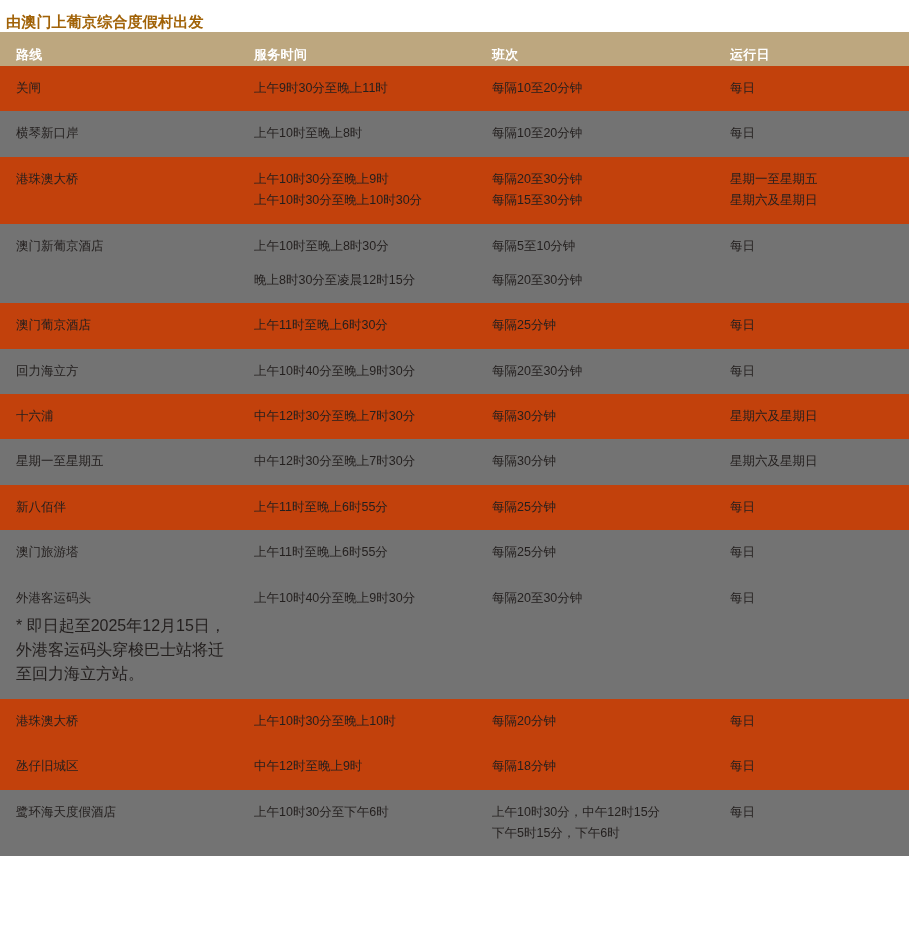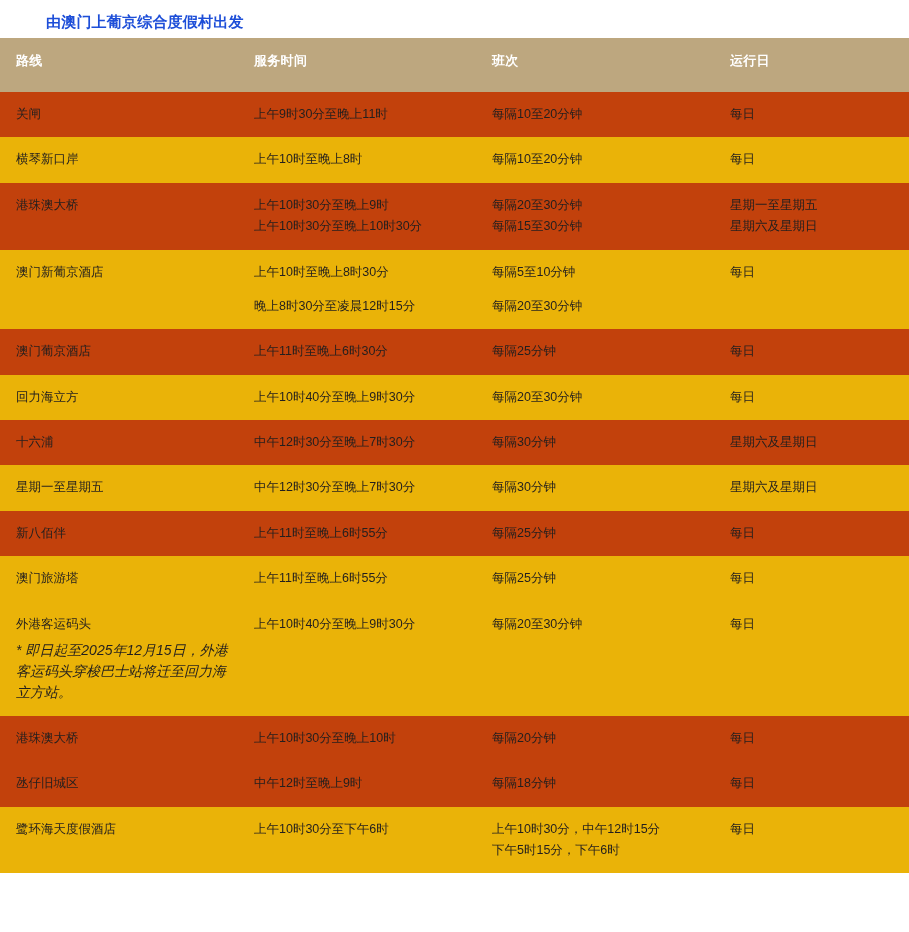--- a/index.html
+++ b/index.html
@@ -15,72 +15,70 @@
     -webkit-font-smoothing: antialiased;
   }
   .page {
     width: 909px;
     box-sizing: border-box;
     padding: 0;
   }
   .page-title {
     font-size: 15px;
     font-weight: bold;
-    color: #1d4ed8;
-    padding: 13px 0 6px 6px;
+    color: #a16207;
+    padding: 13px 0 0 6px;
     letter-spacing: 0.2px;
-    margin-left: 40px;
   }
   table.schedule {
     width: 909px;
     border-collapse: collapse;
     table-layout: fixed;
     font-size: 12.5px;
   }
   table.schedule col.c1 { width: 238px; }
   table.schedule col.c2 { width: 238px; }
   table.schedule col.c3 { width: 238px; }
   table.schedule col.c4 { width: 195px; }
   table.schedule thead th {
     background: #bda77f;
     color: #ffffff;
     text-align: left;
     font-weight: bold;
     font-size: 13px;
-    padding: 14px 0 22px 16px;
+    padding: 14px 0 2px 16px;
     vertical-align: middle;
     letter-spacing: 0.3px;
   }
   table.schedule tbody td {
     padding: 13px 10px 13px 16px;
     vertical-align: top;
     line-height: 1.55;
     color: #231f1e;
     font-size: 12.5px;
   }
   table.schedule tbody tr.odd td {
     background: #c2410c;
   }
   table.schedule tbody tr.even td {
-    background: #eab308;
+    background: #737373;
   }
   .cell-line {
     display: block;
     white-space: pre-wrap;
   }
   .cell-line + .cell-line {
     margin-top: 2px;
   }
   .note-small {
     display: block;
     margin-top: 6px;
-    font-size: 14px;
+    font-size: 16px;
     line-height: 1.5;
     color: #231f1e;
-    font-style: italic;
   }
 </style>
 </head>
 <body>
 
 <div class="page">
 
   <div class="page-title">由澳门上葡京综合度假村出发</div>
 
   <table class="schedule">

